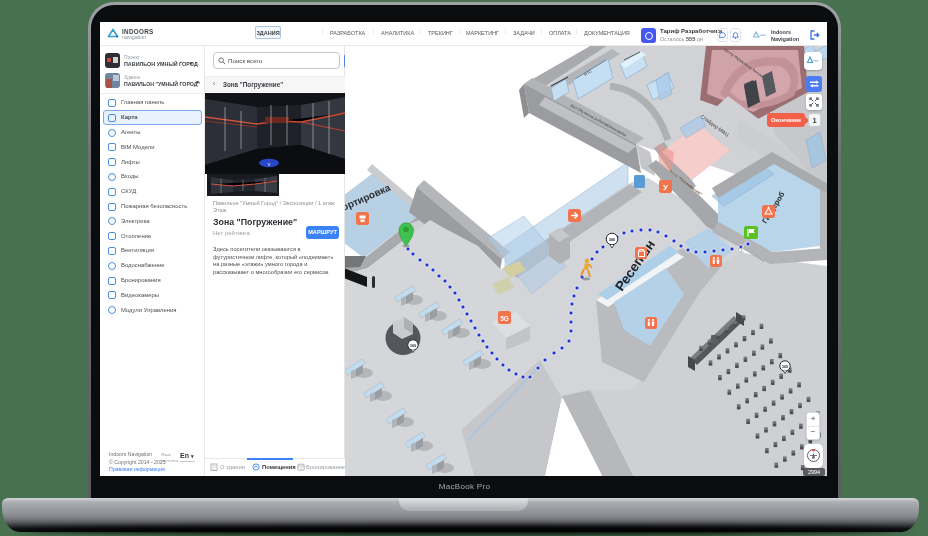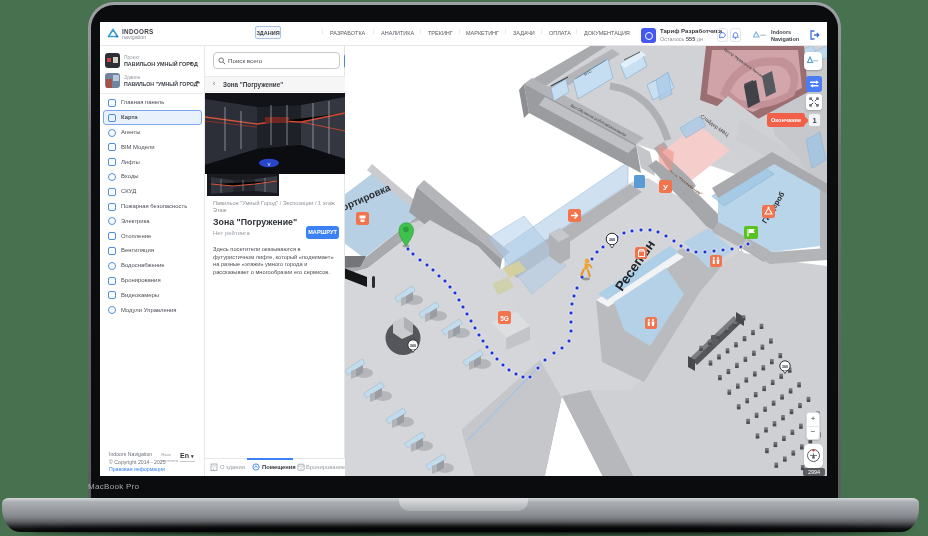--- a/index.html
+++ b/index.html
@@ -13,21 +13,21 @@
 <div class="abs" style="left:88px;top:2px;width:753px;height:497px;border-radius:26px 26px 0 0;background:linear-gradient(180deg,#9ea1a5,#6d7074 30%,#595c60);"></div>
 
 <div class="abs" style="left:91px;top:5px;width:747px;height:494px;border-radius:23px 23px 0 0;background:#0b0c0e;"></div>
 
 <div class="abs" style="left:2px;top:498px;width:917px;height:34px;border-radius:7px 7px 18px 18px / 5px 5px 24px 24px;background:linear-gradient(180deg,#d6d8da 0%,#abaeb2 12%,#9b9ea2 30%,#8f9296 45%,#7e8185 58%,#5e6064 70%,#38393c 80%,#101113 90%,#060708 100%);"></div>
 
 <div class="abs" style="left:30px;top:526px;width:860px;height:7px;background:#000;border-radius:50%;filter:blur(2.5px);opacity:0.85;"></div>
 
 <div class="abs" style="left:399px;top:498px;width:129px;height:13px;border-radius:0 0 10px 10px;background:linear-gradient(180deg,#dfe1e3,#aaadb1);"></div>
 
-<div class="abs" style="left:88px;top:482px;width:753px;text-align:left;color:#a9abae;font-size:8px;letter-spacing:0.3px;">MacBook Pro</div>
+<div class="abs" style="left:88px;top:482px;width:753px;text-align:center;color:#a9abae;font-size:8px;letter-spacing:0.3px;">MacBook Pro</div>
 
 <div class="abs" style="left:100px;top:22px;width:727px;height:454px;background:#fff;overflow:hidden;"></div>
 
 <div class="abs" style="left:100px;top:22px;width:727px;height:24px;background:#fff;border-bottom:1px solid #e8e8e8;"></div>
 
 <svg class="abs" style="left:107px;top:28px;" width="12" height="12" viewBox="0 0 12 12">
  <path d="M6 1.5 L10.5 8.5 L1.5 8.5 Z" fill="none" stroke="#3d9bd6" stroke-width="1.6" stroke-linejoin="round"></path>
  <circle cx="6" cy="1.8" r="1" fill="#2bb5c9"></circle>
     <circle cx="10.2" cy="8.5" r="1" fill="#1a6fb5"></circle>
     <circle cx="1.8" cy="8.5" r="1" fill="#2bb5c9"></circle>

